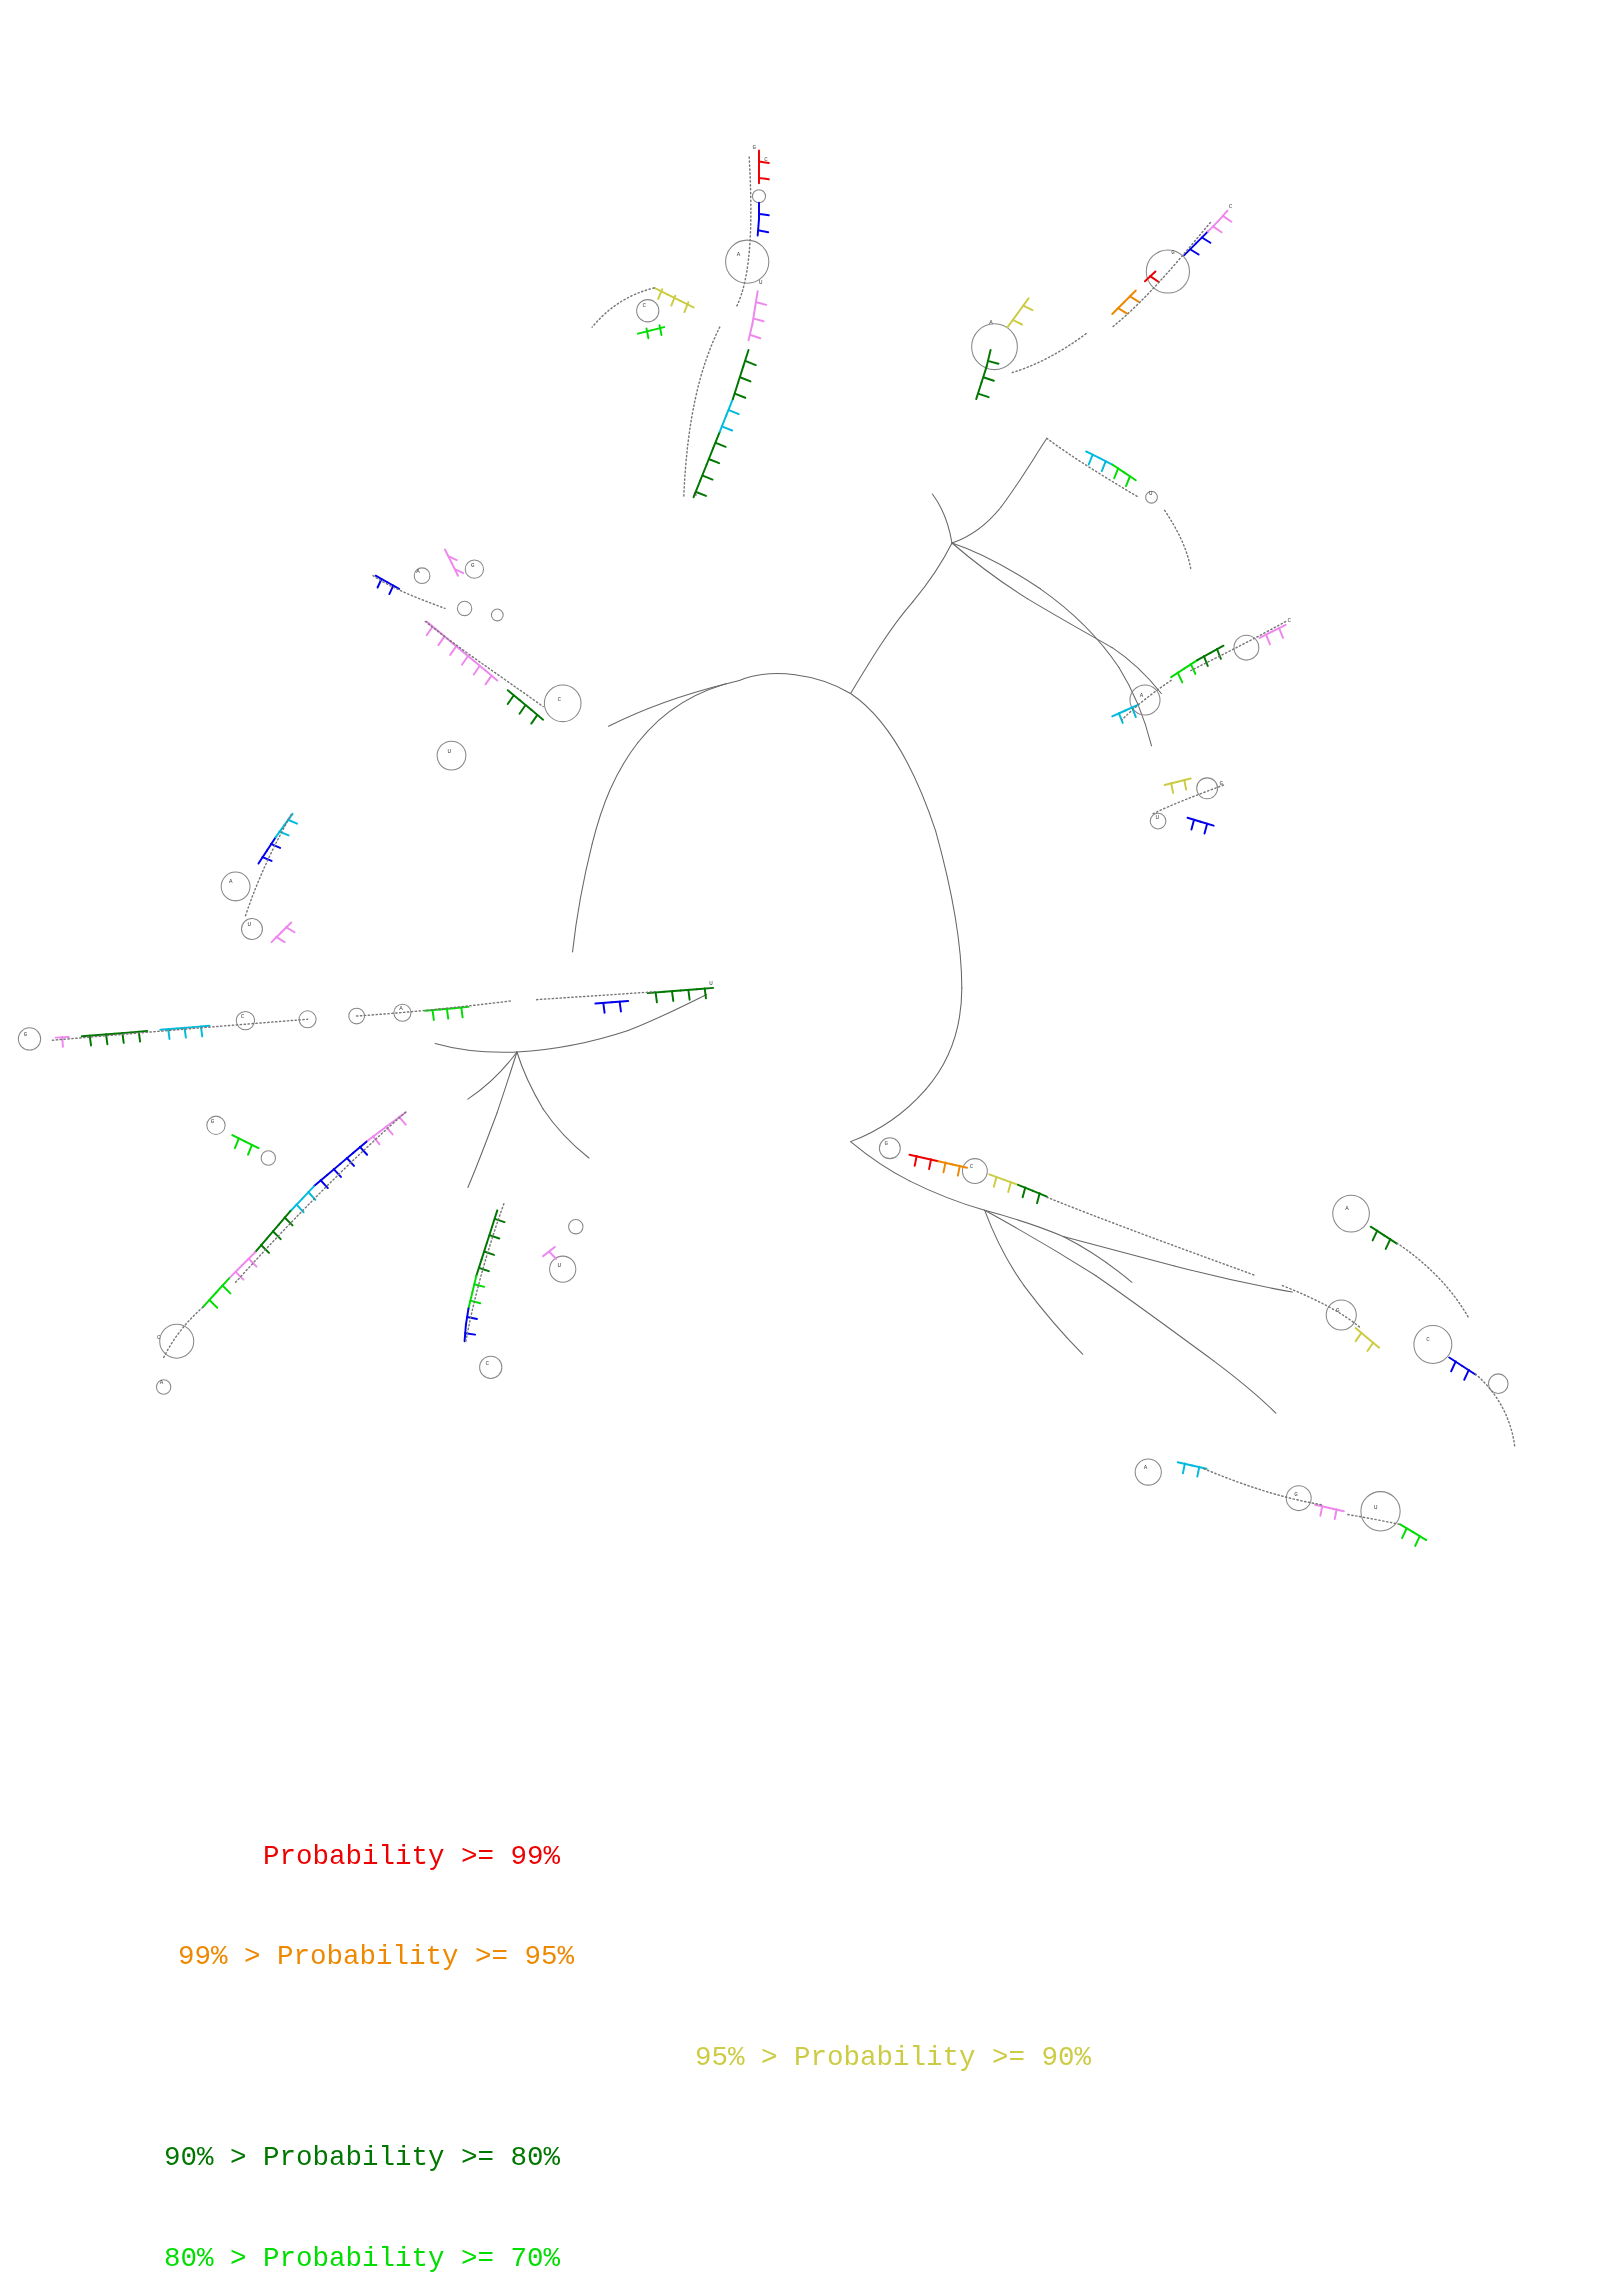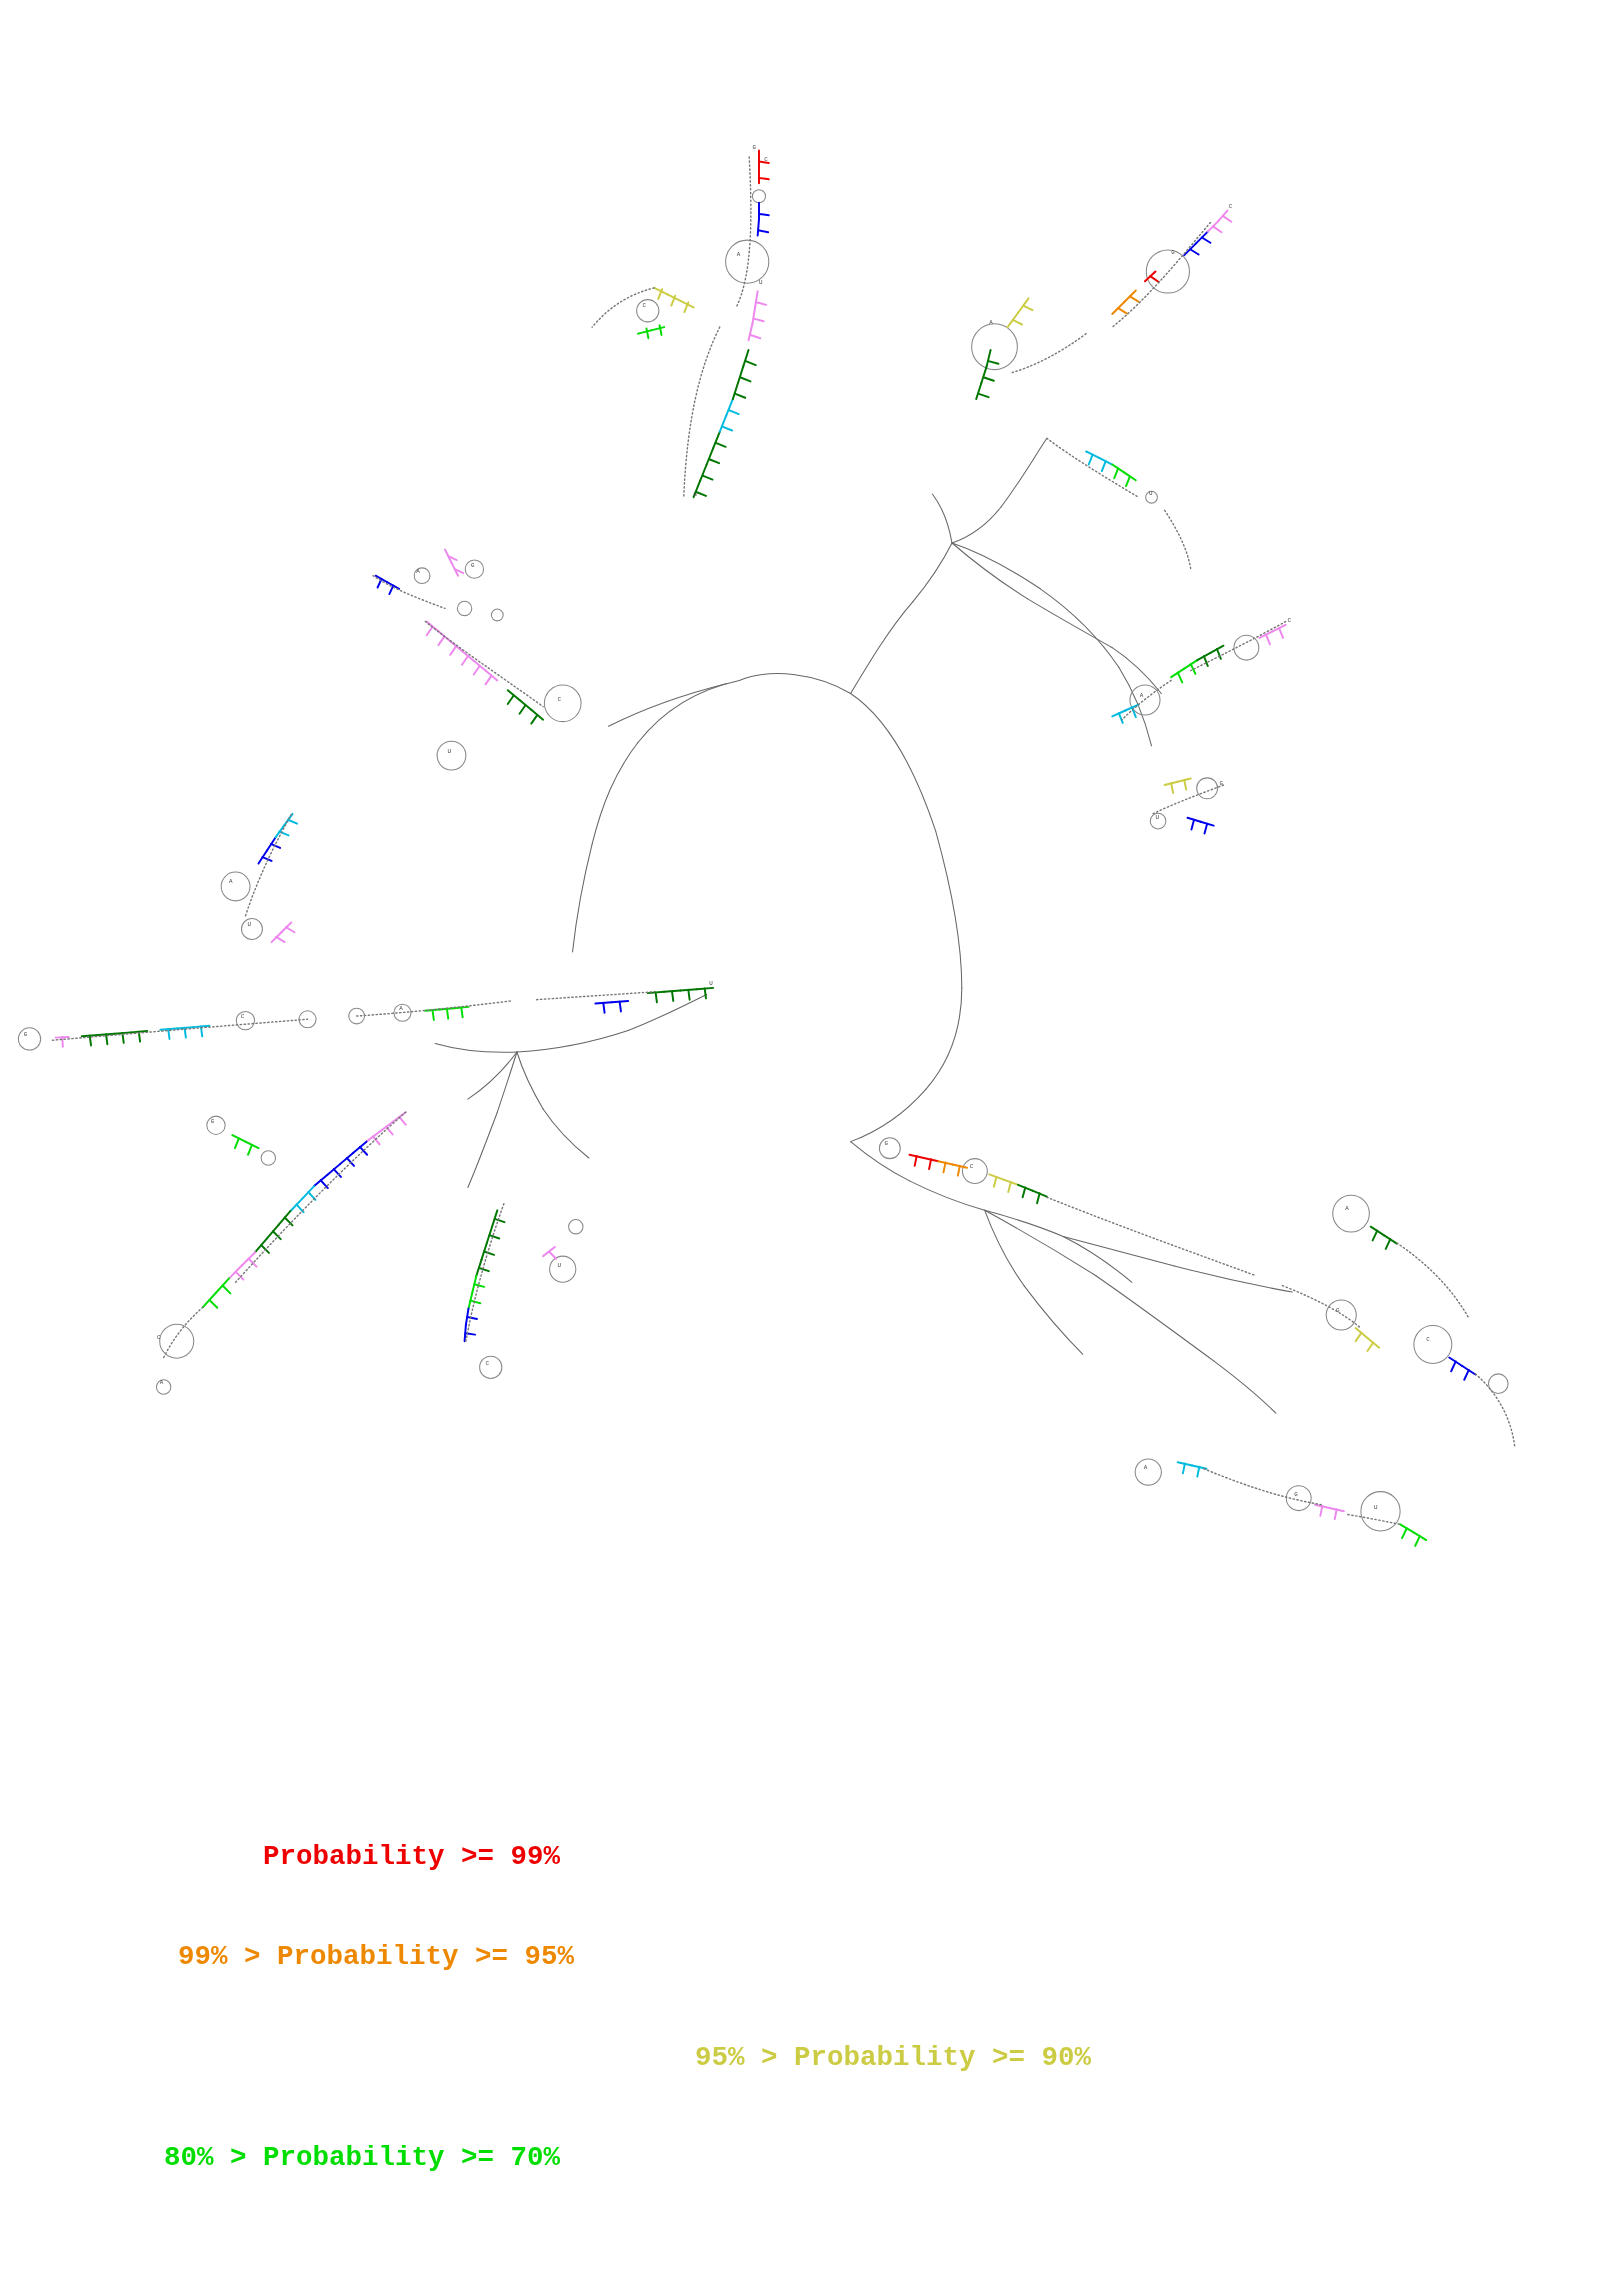--- a/index.html
+++ b/index.html
@@ -23,21 +23,21 @@
   }
   #legend-block {
     position: absolute;
     left: 0;
     top: 1806px;
     width: 1622px;
   }
   .legend-row {
     font-family: "Liberation Mono", monospace;
     font-size: 27.5px;
-    font-weight: bold;
+    font-weight: normal;
     letter-spacing: 0px;
     white-space: pre;
     line-height: 1.22;
     padding-left: 98px;
   }
   .legend-row .lead {
     display: inline-block;
   }
   svg text {
     font-family: "Liberation Mono", monospace;
@@ -645,18 +645,21 @@
 <div id="legend-block">
   <div class="legend-row" style="color: rgb(238, 0, 0);">
     <span class="lead">      </span><span>Probability &gt;= 99%</span>
   </div>
   <div class="legend-row" style="color: rgb(238, 136, 0); margin-left: 14px;">
     <span class="lead">99% &gt; </span><span>Probability &gt;= 95%</span>
   </div>
   <div class="legend-row" style="color: rgb(204, 204, 68); text-align: center;">
     <span class="lead">95% &gt; </span><span>Probability &gt;= 90%</span>
   </div>
+  <div class="legend-row" style="color: rgb(0, 119, 0);">
+    <span class="lead">90% &gt; </span><span>Probability &gt;= 80%</span>
+  </div>
   <div class="legend-row" style="color: rgb(0, 221, 0);">
     <span class="lead">80% &gt; </span><span>Probability &gt;= 70%</span>
   </div>
 
 </div>
 
 
 </body></html>

